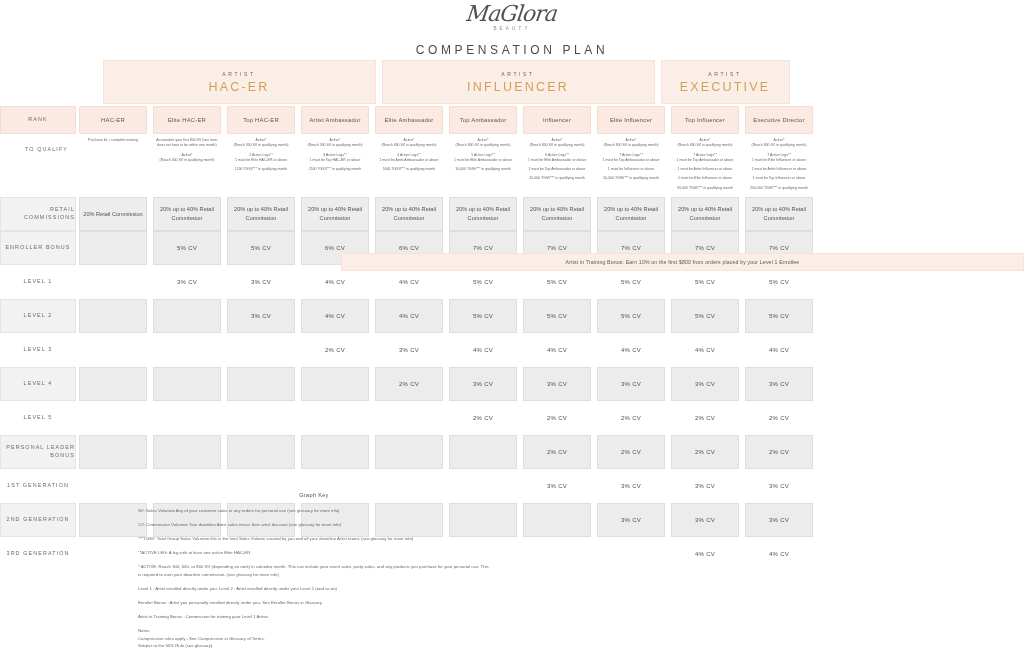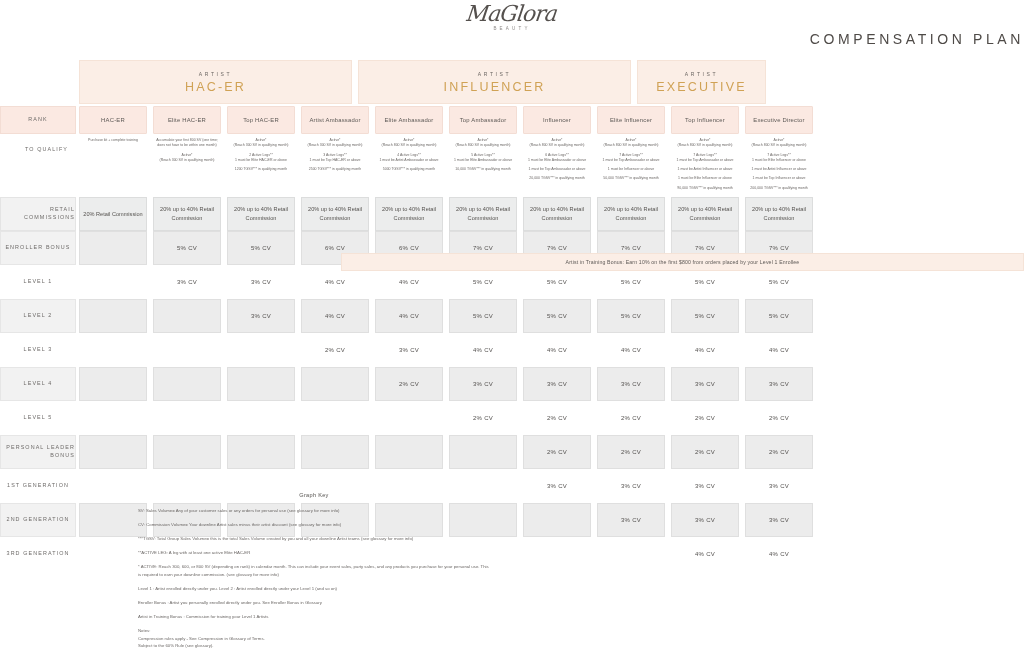--- a/index.html
+++ b/index.html
@@ -23,27 +23,27 @@
     letter-spacing: -1px;
     transform: skewX(-8deg);
     display: inline-block;
     line-height: 1.05;
   }
   .logo-sub {
     font-size: 4.5px; letter-spacing: 3.2px; color: #8d8987;
     margin-top: 1px; text-transform: uppercase;
   }
   .comp-title {
-    font-size: 14px; letter-spacing: 3.6px;
-    color: #4e4a47; text-align: right; text-transform: uppercase;
+    margin-top: 12px; font-size: 12px; letter-spacing: 3.6px;
+    color: #4e4a47; text-align: center; text-transform: uppercase;
   }
 
   
   .grid { position: absolute; left: 0; top: 58px; width: 1024px; }
-  .row { display: flex; width: 816px; align-items: stretch; }
+  .row { display: flex; width: 816px; align-items: stretch; justify-content: center; }
   .rowlabel {
     width: 76px; flex: 0 0 76px;
     display: flex; align-items: center; justify-content: flex-end;
     padding-right: 8px; text-align: right;
     font-size: 5.4px; letter-spacing: 1.1px; color: #6d6a68;
     text-transform: uppercase; line-height: 1.45;
   }
   .cell {
     flex: 1 1 0; min-width: 0;
     display: flex; align-items: center; justify-content: center;

